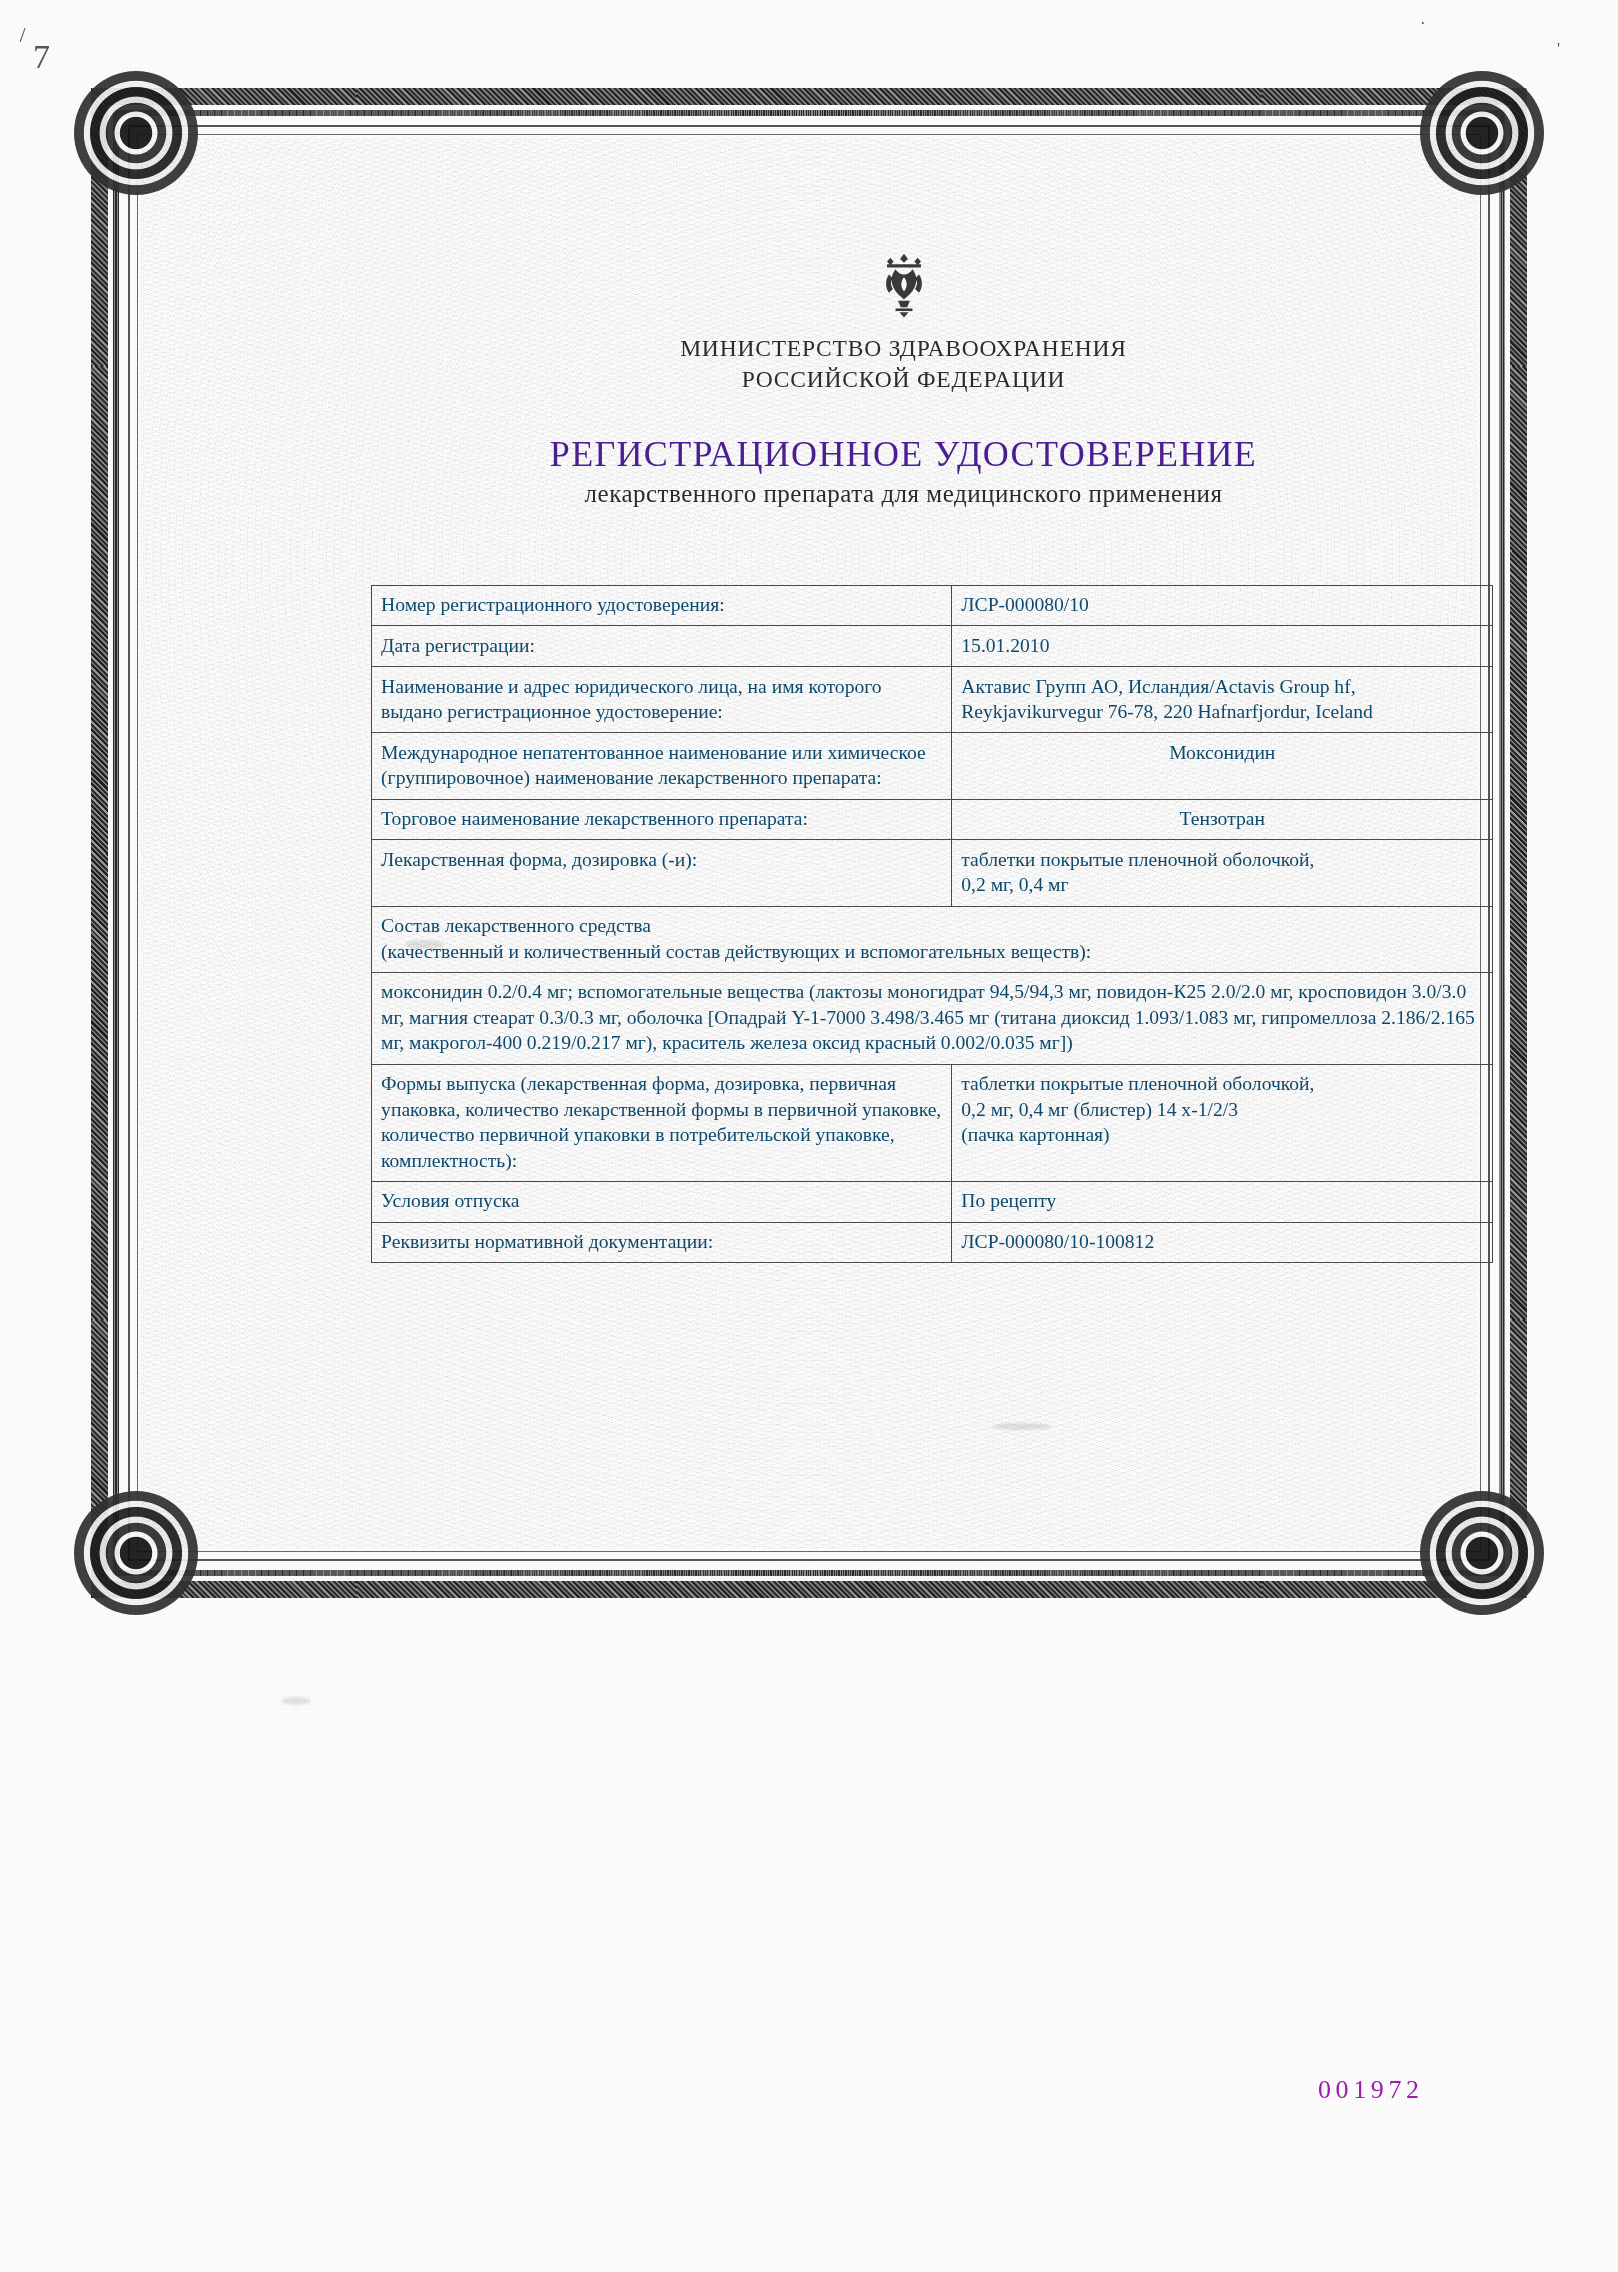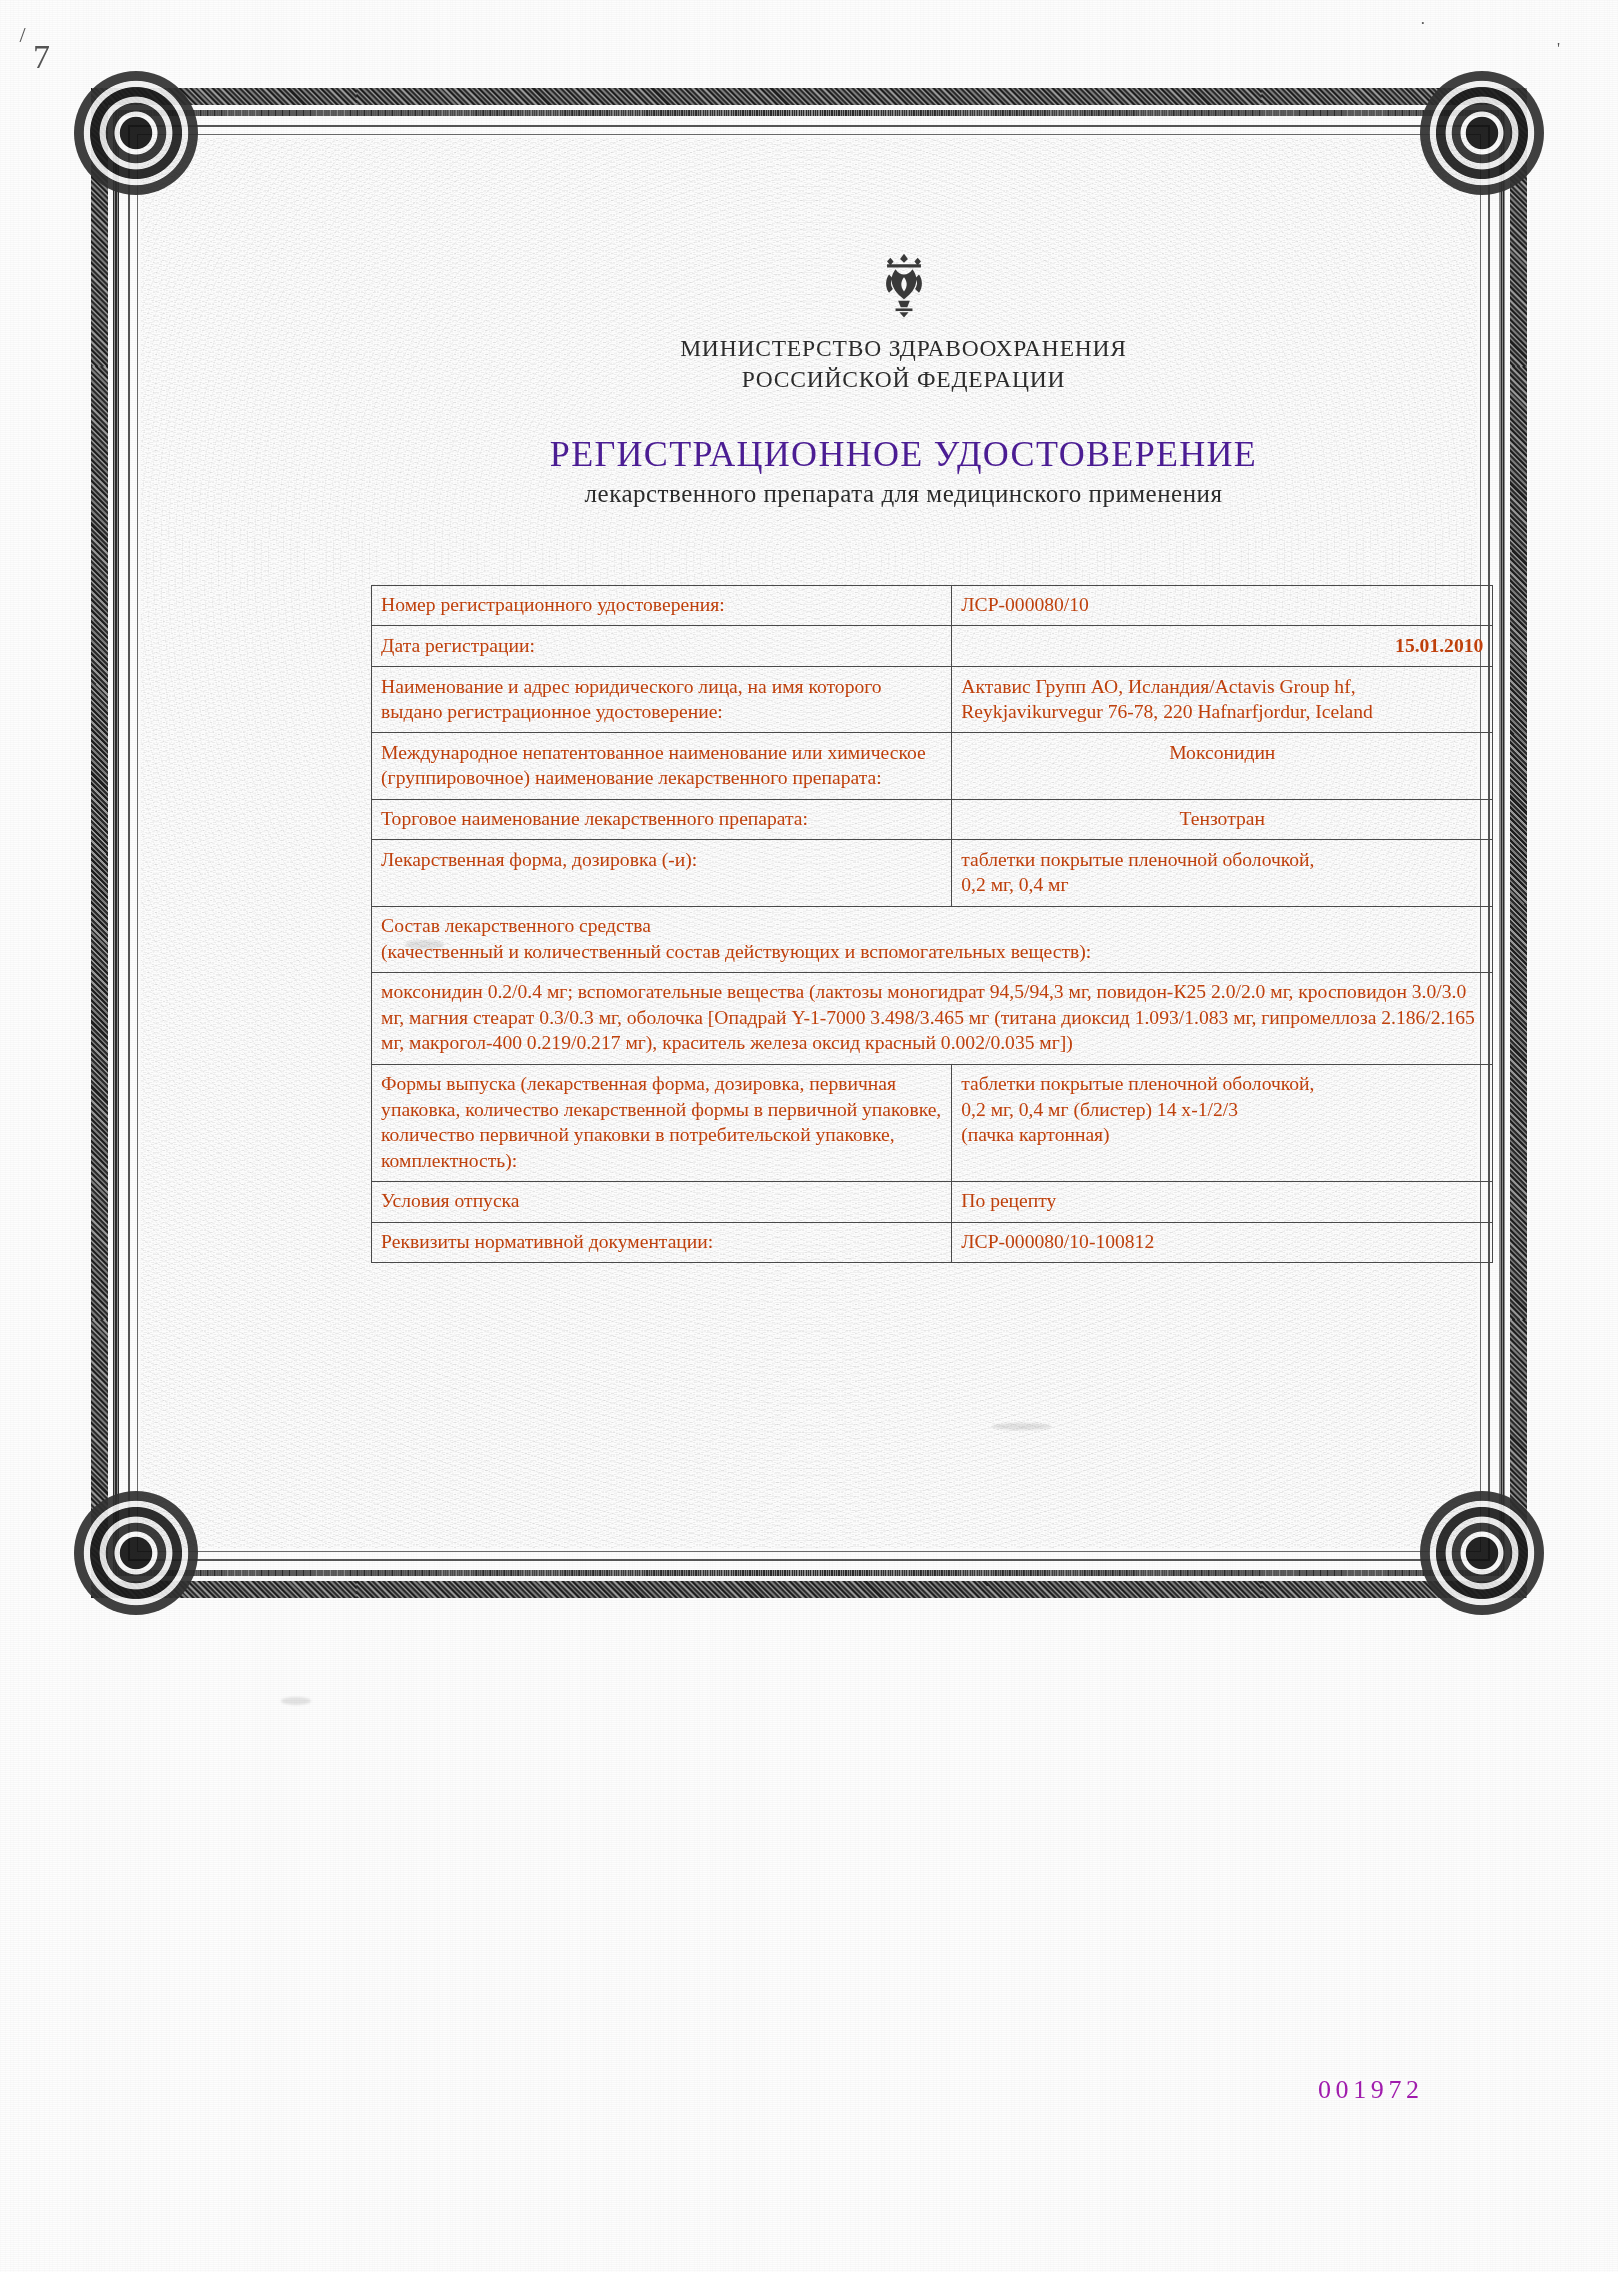--- a/index.html
+++ b/index.html
@@ -156,38 +156,36 @@
     width: 1083px;
     border-collapse: collapse;
     table-layout: fixed;
   }
   #reg-table td {
     border: 1.3px solid #4a4a4a;
     padding: 6.5px 9.1px 7.8px 9.1px;
     font-size: 19.6px;
     line-height: 1.30;
     vertical-align: top;
-    color: #c2410c;
+    color: #0c4a6e;
   }
   td.label { width: 561px; }
   td.value { width: 522px; }
   td.value.center {
     text-align: left;
     font-size: 21.5px;
     padding-top: 9.1px;
   }
   td.value.center-mid {
     text-align: center;
     vertical-align: middle;
     font-size: 21.5px;
   }
   td.value.right {
-    text-align: right;
     font-size: 21.5px;
-    font-weight: bold;
   }
   td.full {
     font-size: 19.6px;
   }
   td.composition-body {
     font-size: 17.6px;
     line-height: 1.30;
   }
   td.tall { padding-bottom: 10.4px; }
 

